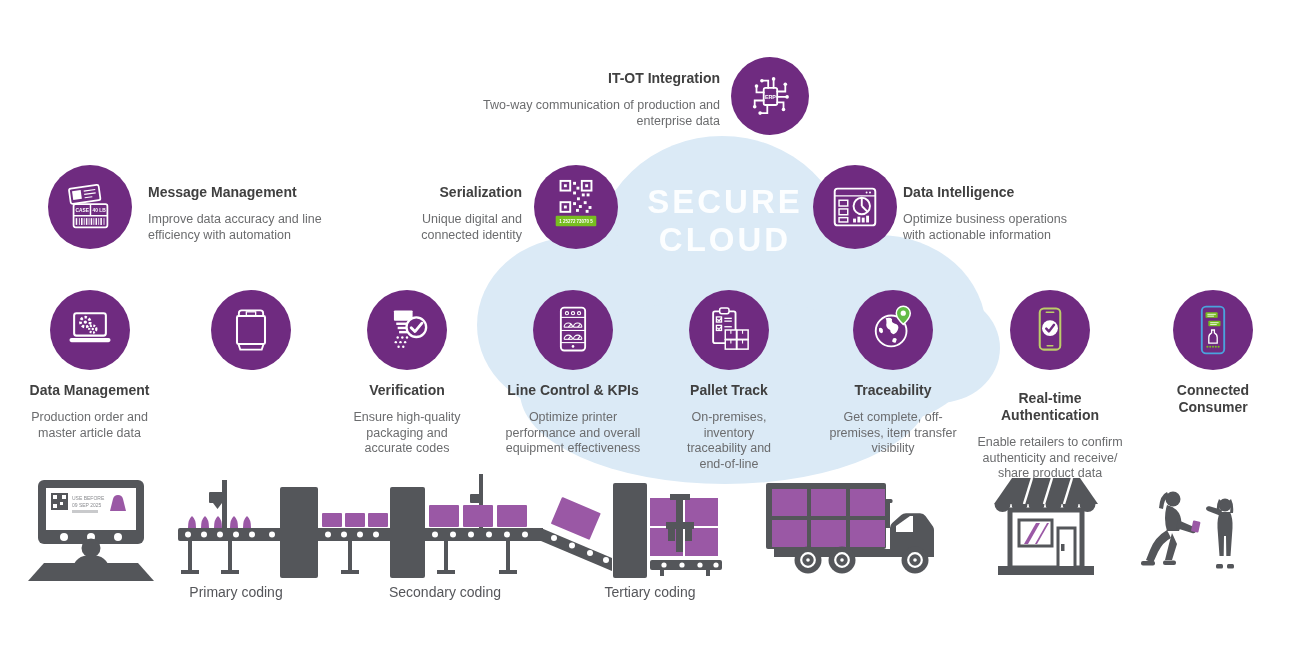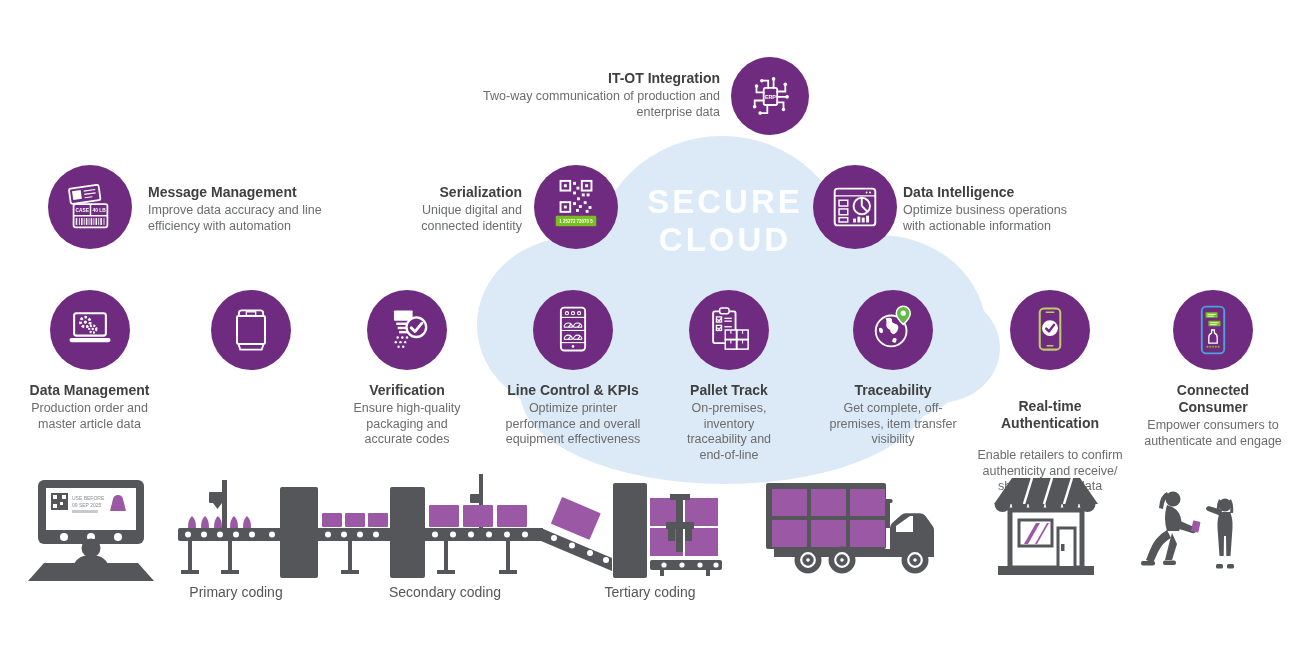--- a/index.html
+++ b/index.html
@@ -4,23 +4,23 @@
 <style>
   * { margin:0; padding:0; box-sizing:border-box; }
   body { background:#fff; }
   .page { position:relative; width:1300px; height:650px; background:#fff; overflow:hidden;
           font-family:"Liberation Sans", sans-serif; }
   .abs { position:absolute; }
   .circle { position:absolute; border-radius:50%; background:#6f2b80; display:flex;
             align-items:center; justify-content:center; z-index:2; }
   .feat { position:absolute; z-index:2; }
   .feat .t { font-size:14px; font-weight:bold; color:#404040; line-height:17px; }
-  .feat .d { font-size:12.5px; color:#6b6c6e; line-height:15.5px; margin-top:2px; }
+  .feat .d { font-size:12.5px; color:#6b6c6e; line-height:15.5px; margin-top:11px; }
   .tr { text-align:right; } .tl { text-align:left; } .tc { text-align:center; }
-  .w120 { max-width:122px; margin:16px auto; }
+  .w120 { max-width:122px; margin:8px auto; }
   .cloud-label { position:absolute; z-index:1; color:rgba(255,255,255,.92); font-size:33px;
                  letter-spacing:3px; text-align:center; line-height:38px; font-weight:700; }
   .stage { position:absolute; z-index:2; font-size:14px; color:#55565a; text-align:center; }
   svg text { font-family:"Liberation Sans", sans-serif; }
 </style>
 </head>
 <body>
 
 <div class="page">
 
@@ -311,21 +311,20 @@
   <div class="feat tc" style="left:823px;top:382px;width:140px">
     <div class="t">Traceability</div>
     <div class="d">Get complete, off-premises, item transfer visibility</div>
   </div>
   <div class="feat tc" style="left:970px;top:382px;width:160px">
     <div class="t w120">Real-time Authentication</div>
     <div class="d">Enable retailers to confirm authenticity and receive/ share product data</div>
   </div>
   <div class="feat tc" style="left:1143px;top:382px;width:140px">
     <div class="t">Connected Consumer</div>
-    <div class="d">Empower consumers to authenticate and engage</div>
   </div>
 
   <svg class="abs" style="left:26px;top:478px;z-index:2" width="130" height="105" viewBox="0 0 130 105">
     <rect x="12" y="2" width="106" height="64" rx="6" fill="#54565a"></rect>
     <rect x="20" y="10" width="90" height="42" fill="#fff"></rect>
     <rect x="25" y="15" width="17" height="17" fill="#54565a"></rect>
     <g fill="#fff">
       <rect x="27" y="17" width="4" height="4"></rect>
         <rect x="36" y="17" width="4" height="4"></rect>
       <rect x="27" y="26" width="4" height="4"></rect>

